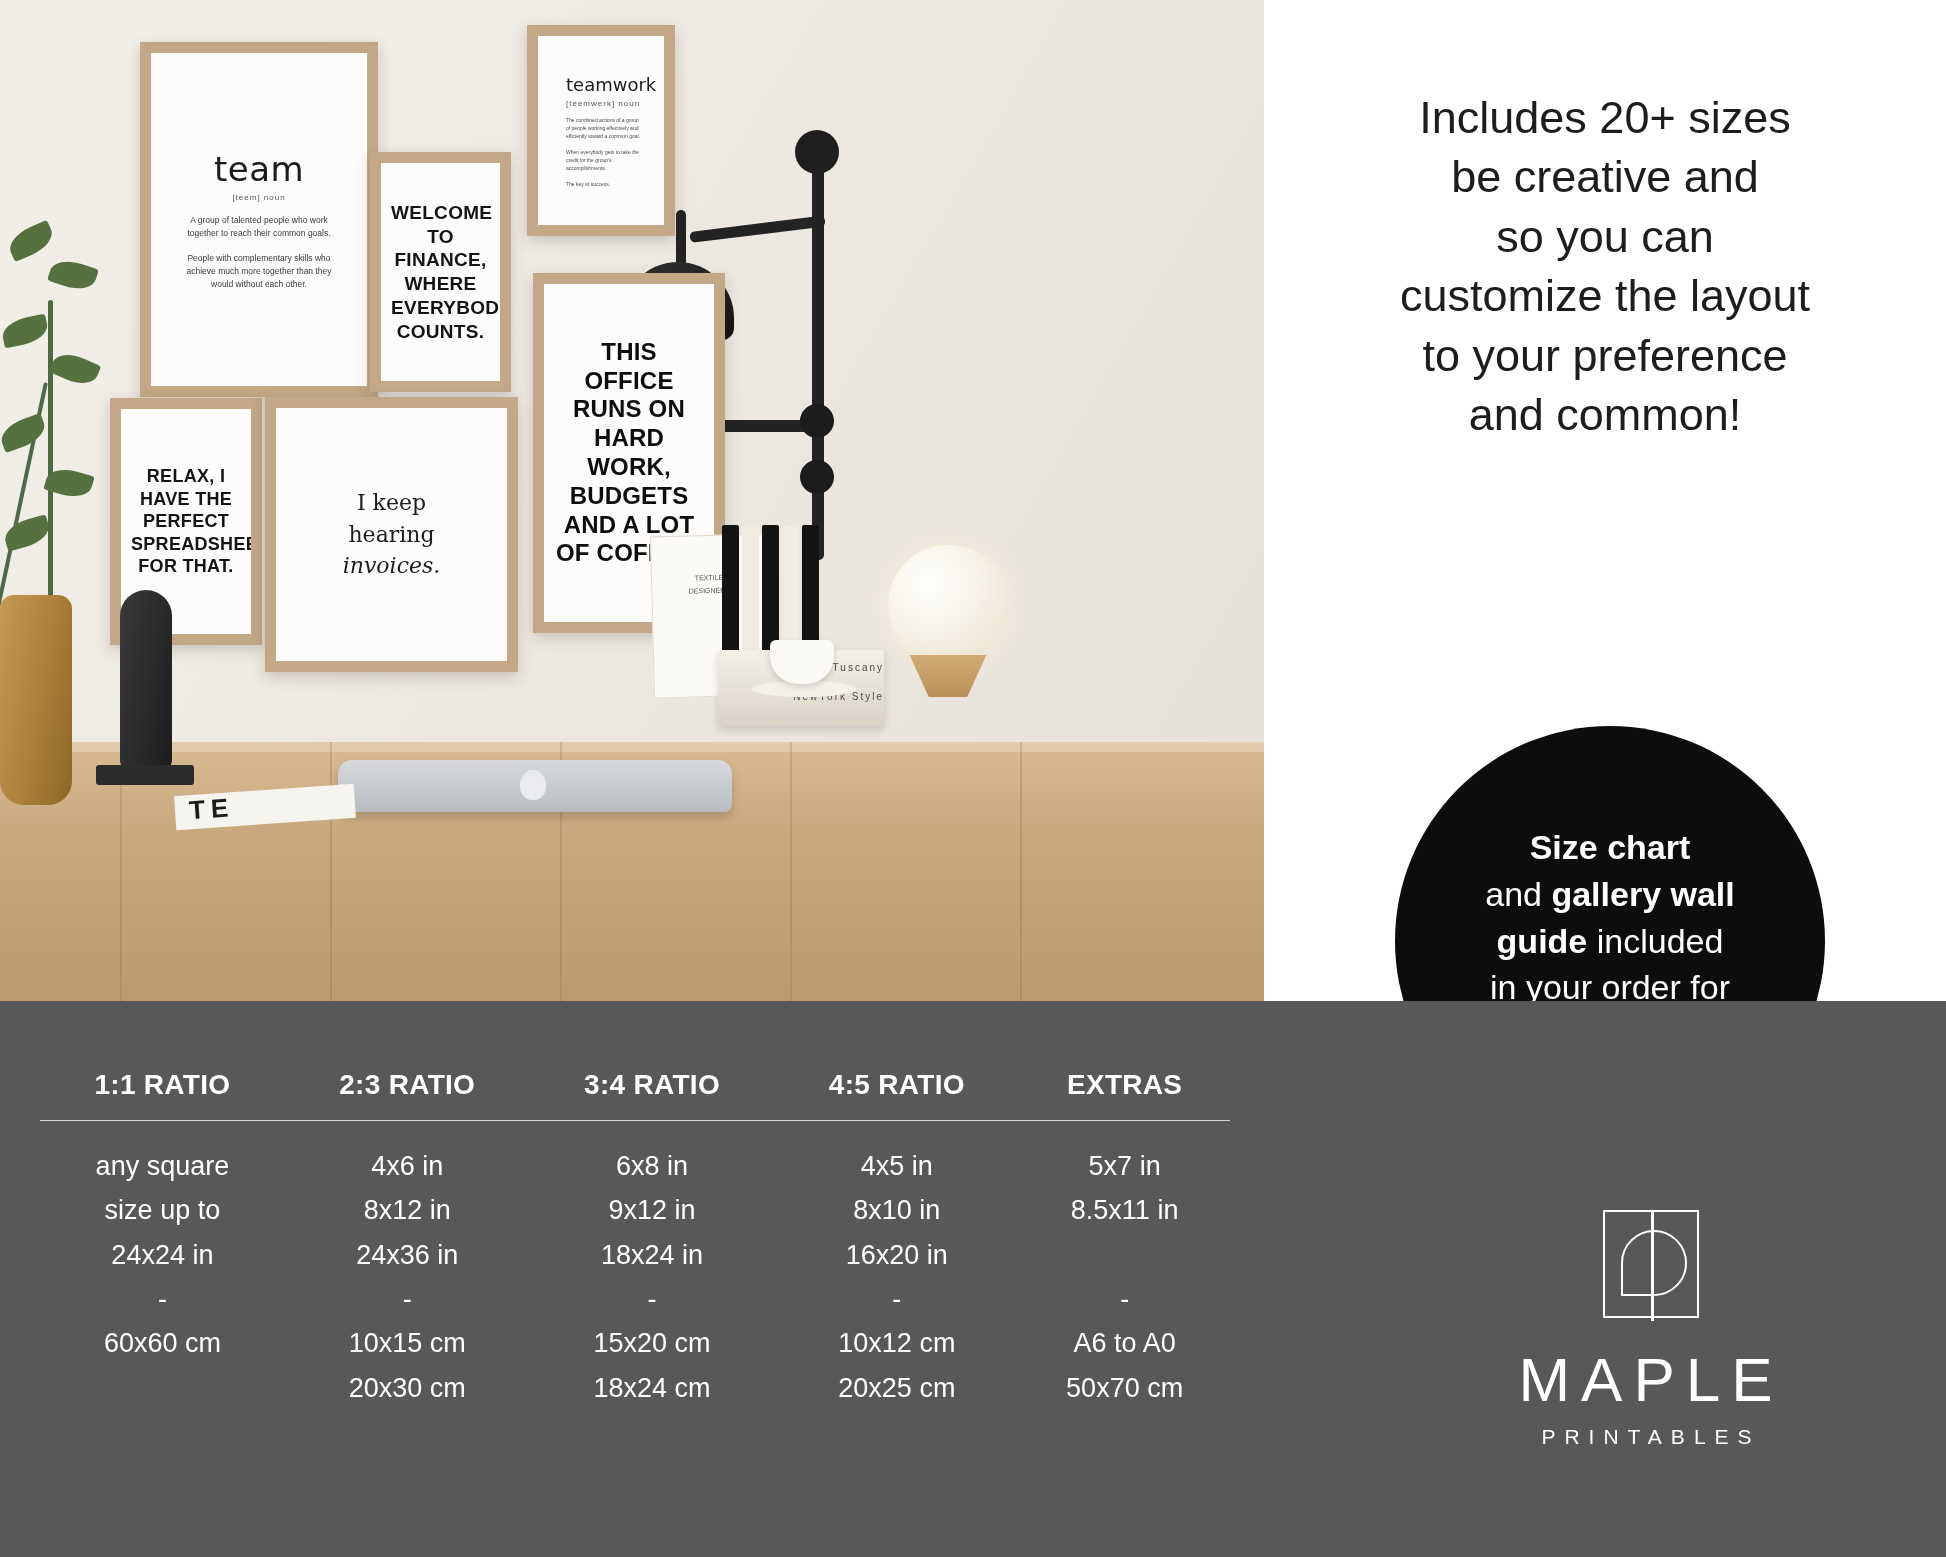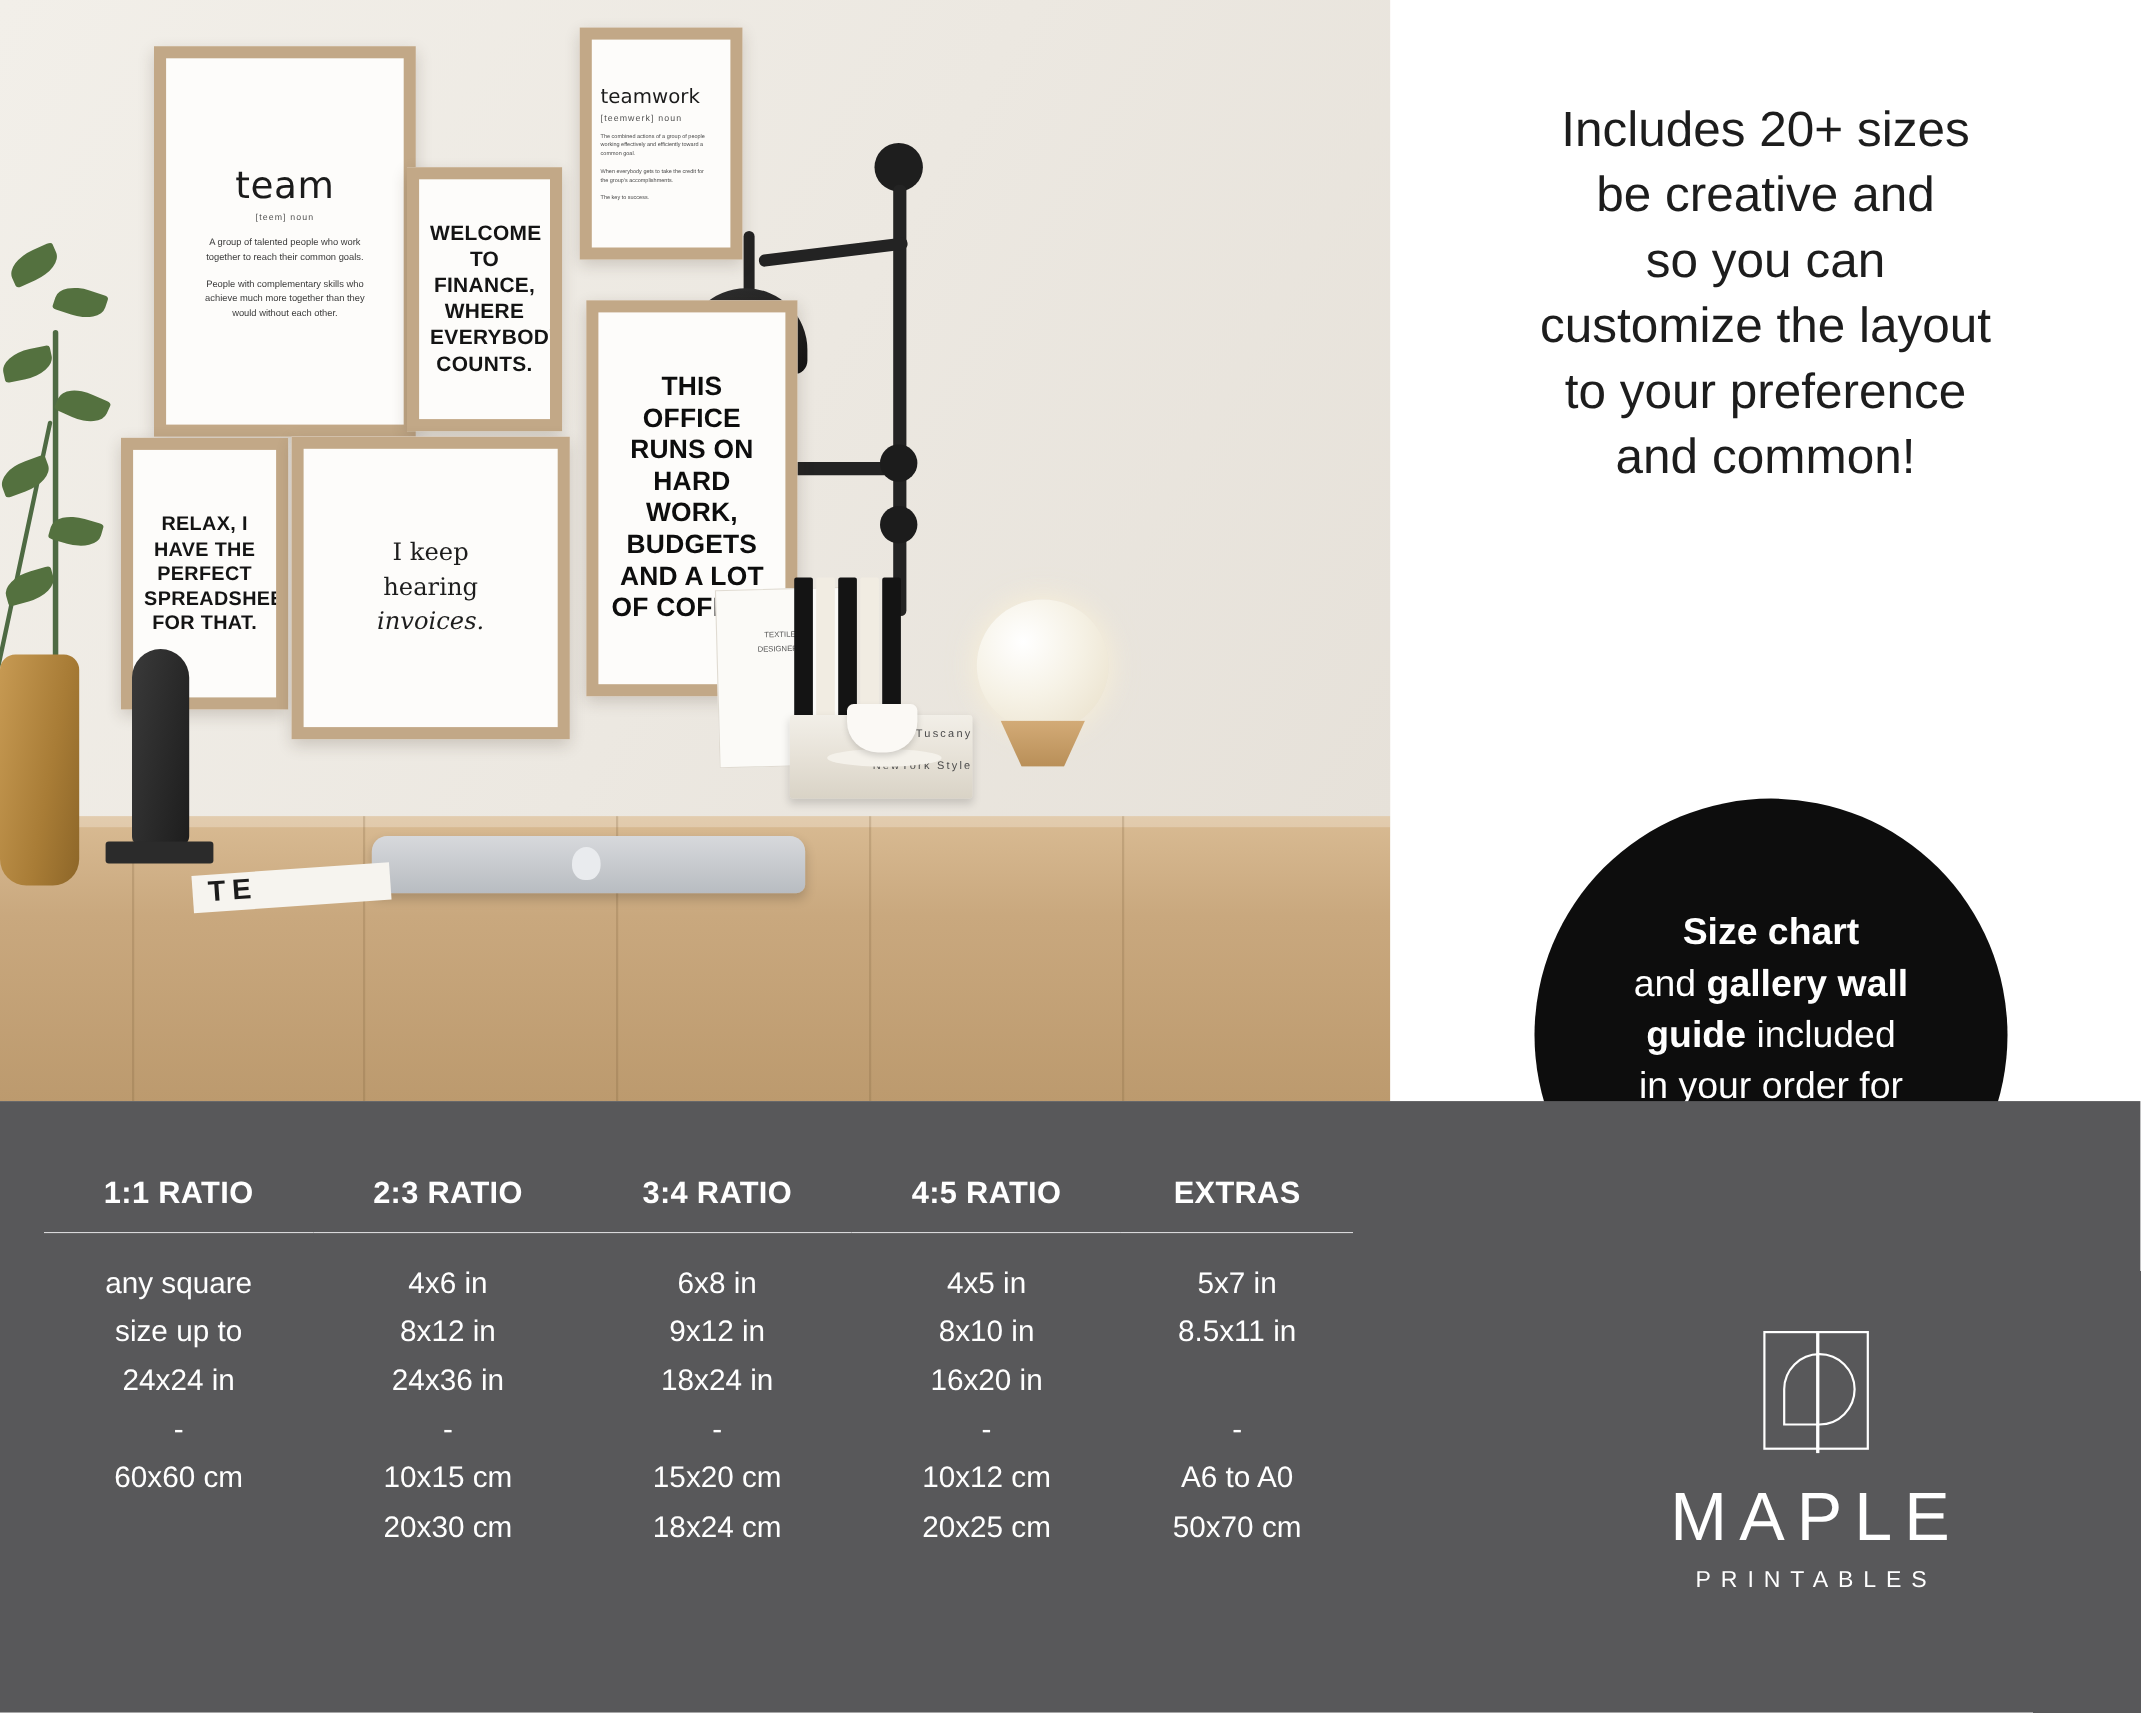--- a/index.html
+++ b/index.html
@@ -270,21 +270,21 @@
       </div>
     </div>
 
     <div class="frame f-welcome">
       <div class="inner">
         <div class="q-bold">WELCOME TO FINANCE, WHERE EVERYBODY COUNTS.</div>
       </div>
     </div>
 
     <div class="frame f-teamwork">
-      <div class="inner" style="text-align:left; padding-left:8px;">
+      <div class="inner" style="text-align:left; padding-left:28px;">
         <div class="q-tiny-head">teamwork</div>
         <div class="q-sub" style="text-align:left">[teemwerk]  noun</div>
         <div class="q-tiny" style="white-space:pre-line;padding-left:0">The combined actions of a group of people working effectively and efficiently toward a common goal.
 
 When everybody gets to take the credit for the group's accomplishments.
 
 The key to success.</div>
       </div>
     </div>
 

